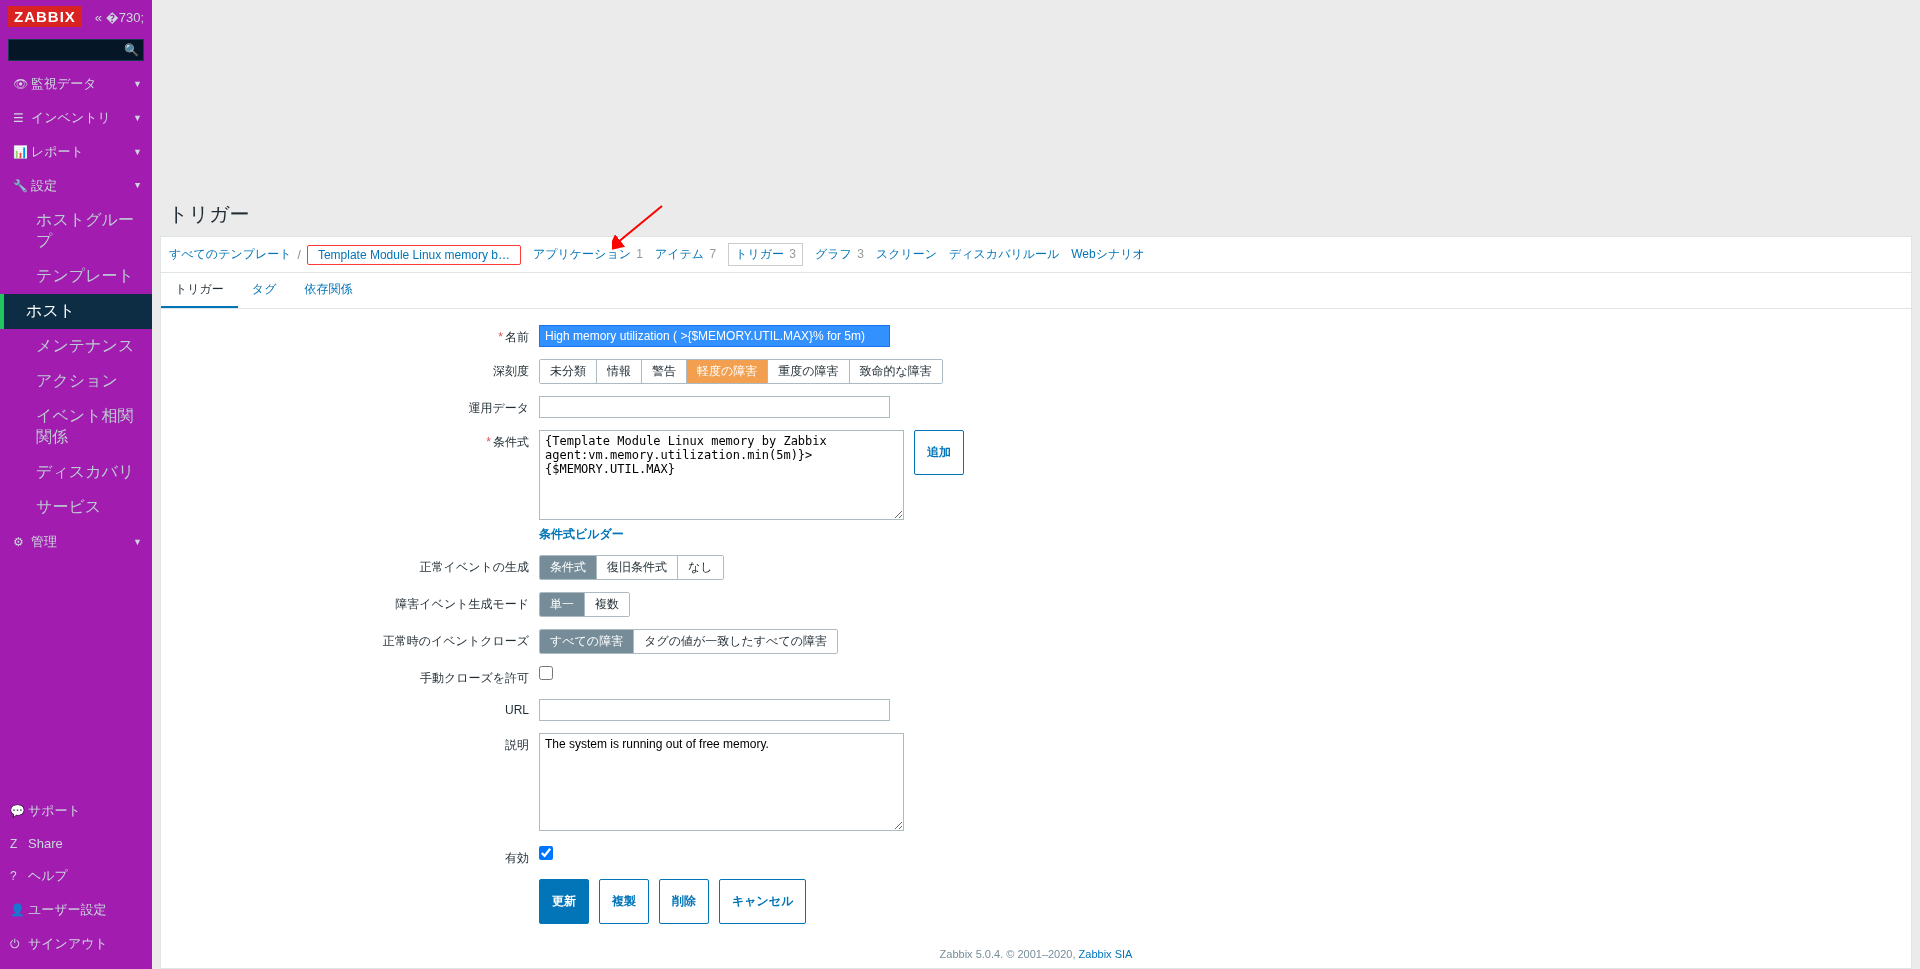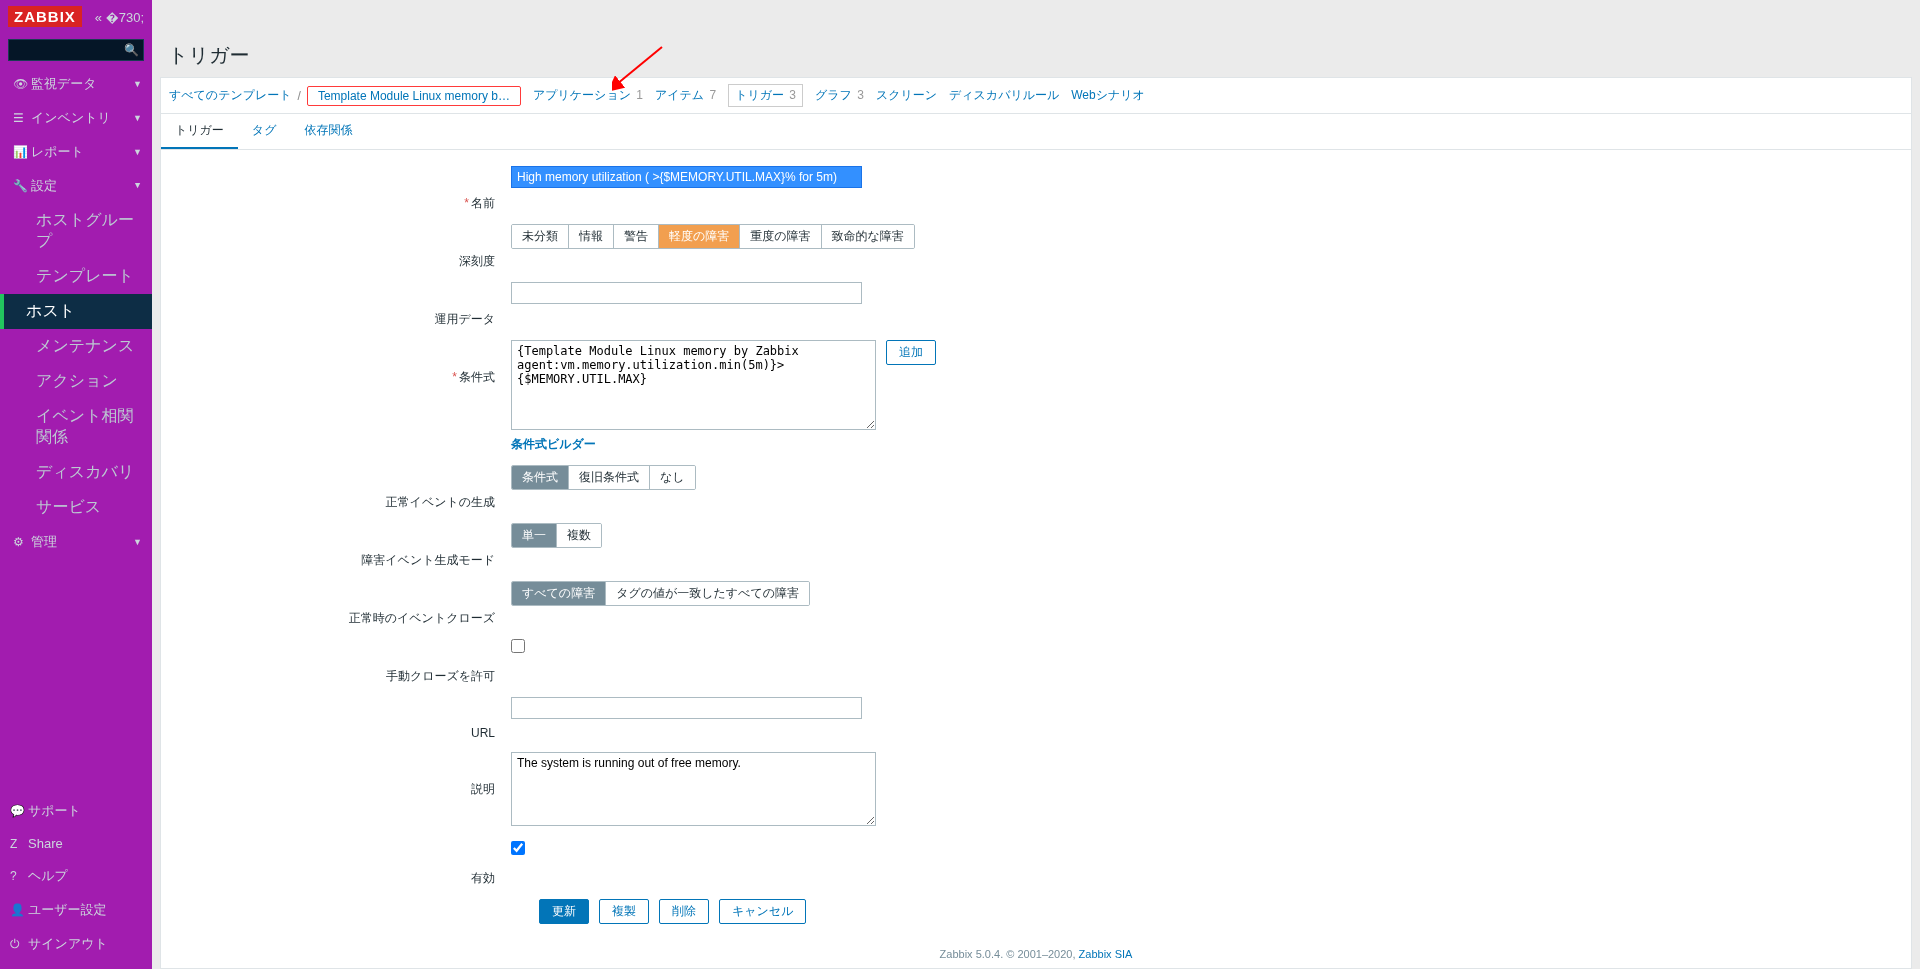--- a/index.html
+++ b/index.html
@@ -35,34 +35,34 @@
 .breadcrumb-bar .tab-pill.active { border: 1px solid #ccc; }
 .count { color: #999; margin-left: 2px; }
 
 .content-panel { background: #fff; border: 1px solid #dfe4e7; border-top: none; flex: 1; display: flex; flex-direction: column; }
 .tabs { display: flex; border-bottom: 1px solid #dfe4e7; }
 .tabs .tab { padding: 8px 14px; color: #0275b8; cursor: pointer; border-bottom: 2px solid transparent; }
 .tabs .tab.active { color: #1f2c33; border-bottom: 2px solid #0275b8; }
 
 .form { padding: 16px 0 10px; }
 .form-row { display: flex; align-items: flex-start; margin-bottom: 12px; }
-.form-label { width: 350px; text-align: right; padding-right: 16px; padding-top: 4px; font-size: 12px; color: #1f2c33; margin-top: 25px; }
+.form-label { width: 378px; text-align: right; padding-right: 10px; padding-top: 4px; font-size: 12px; color: #1f2c33; }
 .req { color: #d9534f; margin-right: 2px; }
 .form-control { }
 .textinput, .textarea { border: 1px solid #acbbc2; padding: 3px 5px; font-size: 12px; font-family: inherit; }
 .textinput { width: 351px; }
 .textinput.selected { background: #3390ff; color: #fff; border-color: #1a73e8; }
 .textarea { width: 365px; height: 90px; resize: both; font-family: monospace; }
-.desc-area { width: 365px; height: 74px; resize: both; }
+.desc-area { width: 365px; height: 98px; resize: both; }
 .seg { display: flex; border: 1px solid #acbbc2; border-radius: 2px; overflow: hidden; width: fit-content; }
 .seg .opt { padding: 3px 10px; border-right: 1px solid #acbbc2; cursor: pointer; background: #fff; font-size: 12px; color: #1f2c33; }
 .seg .opt:last-child { border-right: none; }
 .seg .opt.sel { background: #768d99; color: #fff; }
 .seg .opt.sev-avg.sel { background: #f29f4f; color: #fff; }
-.btn { border: 1px solid #0275b8; background: #fff; color: #0275b8; padding: 3px 12px; cursor: pointer; border-radius: 2px; font-size: 12px; }
+.btn { border: 1px solid #0275b8; background: #fff; color: #0275b8; padding: 13px 12px; cursor: pointer; border-radius: 2px; font-size: 12px; font-weight: bold; }
 .btn.primary { background: #0275b8; color: #fff; }
 .btn-row { display: flex; gap: 10px; padding-left: 378px; }
 .link { color: #0275b8; cursor: pointer; }
 .checkbox { width: 14px; height: 14px; }
 .expr-wrap { display: flex; gap: 10px; align-items: flex-start; }
 .footer { text-align: center; padding: 14px 0 8px; color: #768d99; font-size: 11px; }
 .footer a { color: #0275b8; text-decoration: none; }
 
 .arrow-annot { position: absolute; left: 452px; top: 10px; pointer-events: none; }
 .main-inner { position: relative; }

